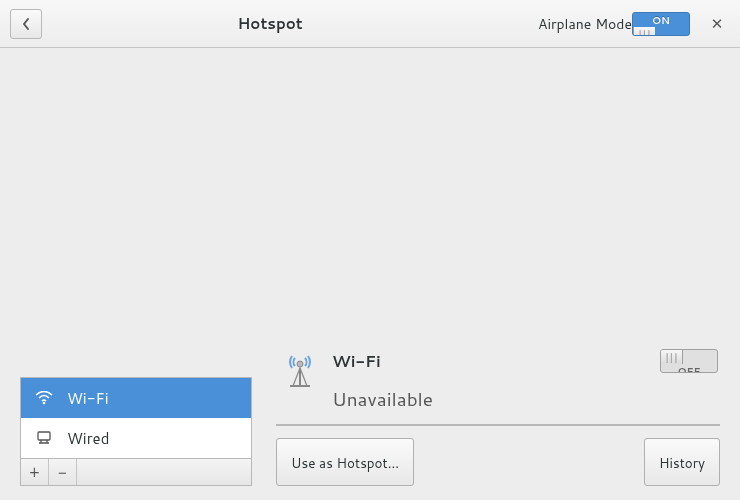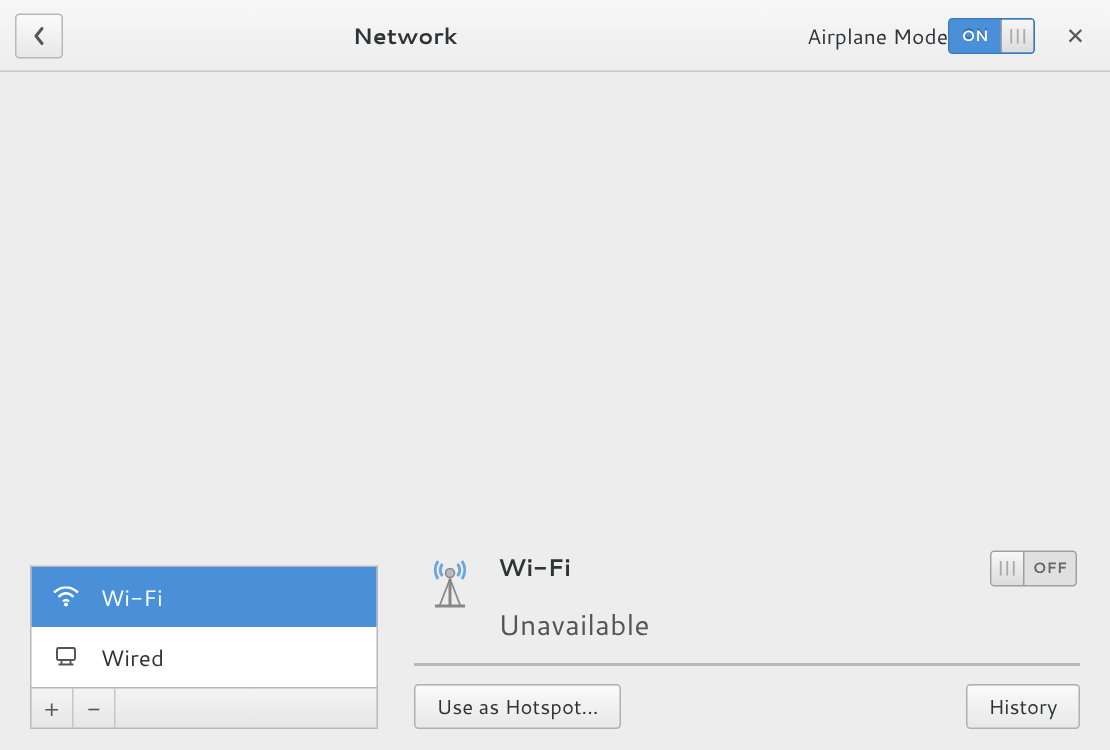--- a/index.html
+++ b/index.html
@@ -11,21 +11,21 @@
   background: linear-gradient(#f7f7f7, #ededed); }
 .back-btn { width: 32px; height: 30px; border: 1px solid #b8b8b8;
   border-radius: 3px; background: linear-gradient(#fafafa,#e8e8e8);
   display: flex; align-items: center; justify-content: center;
   cursor: pointer; }
 .title { flex: 1; text-align: center; font-weight: bold; font-size: 15px;
   margin-left: -40px; }
 .ap-label { font-size: 14px; margin-right: 0; }
 .switch { width: 58px; height: 24px; border: 1px solid #a0a0a0;
   border-radius: 3px; display: flex; cursor: pointer; overflow: hidden;
-  font-size: 10px; font-weight: bold; }
+  font-size: 10px; font-weight: bold; flex-direction: column; }
 .switch.on { background: #4a90d9; border-color: #3a7ab8; }
 .switch.on .sw-on { flex: 1; background: #4a90d9; color: #fff;
   display: flex; align-items: center; justify-content: center;
   text-shadow: 0 -1px rgba(0,0,0,.3); }
 .switch.on .sw-thumb { width: 22px; background: linear-gradient(#f7f7f7,#dcdcdc);
   border-left: 1px solid #a0a0a0; display: flex; align-items:center;
   justify-content:center; color:#aaa;}
 .switch.off { background: #e0e0e0; }
 .switch.off .sw-thumb { width: 22px; background: linear-gradient(#f7f7f7,#dcdcdc);
   border-right: 1px solid #a0a0a0; display:flex; align-items:center;
@@ -53,34 +53,34 @@
 .main { flex: 1; display: flex; flex-direction: column; }
 .main-header { display: flex; align-items: flex-start; padding: 2px 2px 12px 2px; }
 .main-icon { width: 44px; height: 44px; margin-right: 10px;
   display: flex; align-items: center; justify-content: center; }
 .main-title { font-weight: bold; font-size: 16px; }
 .main-sub { font-size: 19px; color: #555; margin-top: 13px; }
 .main-switch-wrap { margin-left: auto; }
 .main-list { flex: 1; background: #fff; border: 1px solid #b8b8b8; }
 .main-buttons { display: flex; gap: 12px; margin-top: 12px; }
 .main-buttons .spacer { flex: 1; }
-.btn { height: 30px; padding: 0 14px; border: 1px solid #b0b0b0;
+.btn { height: 48px; padding: 0 14px; border: 1px solid #b0b0b0;
   border-radius: 3px; background: linear-gradient(#fafafa,#e8e8e8);
   font-size: 13.5px; cursor: pointer; display: flex; align-items: center; }
 </style>
 </head>
 <body>
 
 <div class="header">
   <div class="back-btn">
     <svg width="10" height="14" viewBox="0 0 10 14">
       <path d="M7 2 L3 7 L7 12" stroke="#555" stroke-width="2" fill="none" stroke-linecap="round" stroke-linejoin="round"></path>
     </svg>
   </div>
-  <div class="title">Network</div>
+  <div class="title">Hotspot</div>
   <span class="ap-label">Airplane Mode</span>
   <div class="switch on">
     <div class="sw-on">ON</div>
     <div class="sw-thumb">|||</div>
   </div>
   <div class="close-btn">
     <span>✕</span>
   </div>
 </div>
 

